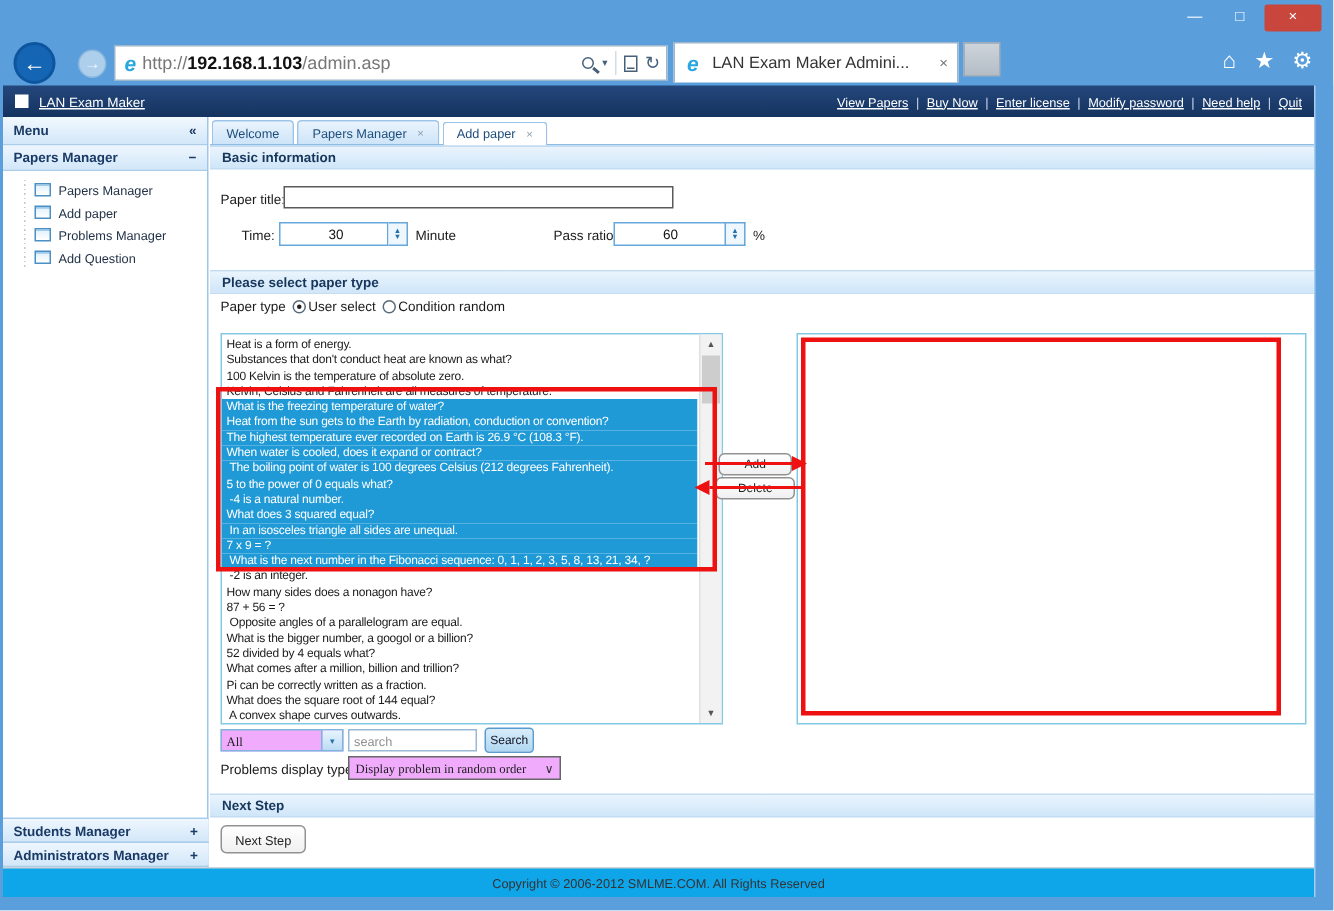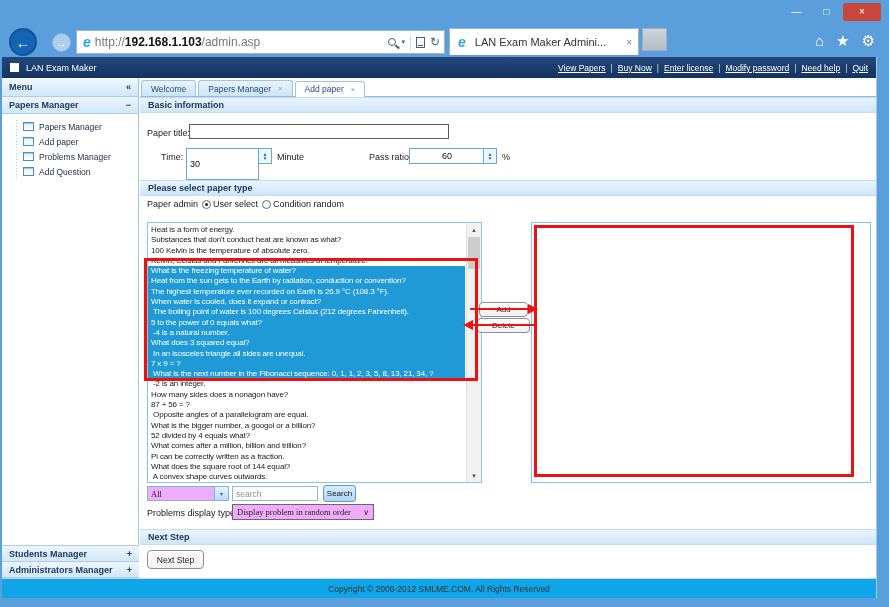--- a/index.html
+++ b/index.html
@@ -29,21 +29,21 @@
 .btab { position:absolute; left:449px; top:28px; width:190px; height:27px; background:#fff; border:1px solid #9cb6cc; border-bottom:none; display:flex; align-items:center; padding:0 6px; gap:5px; }
 .btab-title { font-size:11px; color:#333; white-space:nowrap; overflow:hidden; flex:1; }
 .btab-x { font-size:10px; color:#777; }
 .newtab { position:absolute; left:642px; top:28px; width:25px; height:23px; background:linear-gradient(#cdd4da,#b4bdc6); border:1px solid #a3adb8; }
 .chrome-icons { position:absolute; right:14px; top:32px; display:flex; gap:12px; color:#fff; font-size:15px; z-index:2;}
 .chrome-icons span { line-height:18px; }
 
 
 .appheader { position:absolute; left:2px; top:57px; width:874px; height:21px; background:linear-gradient(#24477c,#14335f); display:flex; align-items:center; padding:0 8px; }
 .app-sq { width:9px; height:9px; background:#fff; margin-right:7px; }
-.app-title { color:#fff; font-size:9px; }
+.app-title { color:#fff; font-size:9px;text-decoration:underline; }
 .hdr-links { margin-left:auto; display:flex; align-items:center; gap:5px; }
 .hdr-links .link { color:#fff; font-size:8.5px; text-decoration:underline; cursor:pointer; white-space:nowrap; }
 .hdr-links .sep { color:#cdd9ea; font-size:8.5px; }
 
 
 .page { position:absolute; left:2px; top:78px; width:874px; height:500px; background:#fff; }
 
 
 .sidebar { position:absolute; left:0; top:0; width:137px; height:500px; background:#fff; border-right:1px solid #9fc6e8; }
 .menu-hdr { height:19px; background:linear-gradient(#f2f8fe,#d2e7f9); border-bottom:1px solid #aacdea; display:flex; align-items:center; justify-content:space-between; padding:0 7px; font-size:9px; font-weight:bold; color:#1a3a66; }
@@ -56,21 +56,21 @@
 
 .main { position:absolute; left:138px; top:0; width:736px; height:500px; }
 .tabstrip { position:absolute; left:0; top:2px; width:736px; height:17px; border-bottom:1px solid #8fbce4; display:flex; align-items:flex-end; padding-left:1px; }
 .mtab { height:16px; padding:0 9px; display:flex; align-items:center; gap:7px; font-size:8.5px; color:#1d4d7c; background:linear-gradient(#eaf4fd,#cde4f8); border:1px solid #9dc4e8; border-bottom:none; border-radius:3px 3px 0 0; margin-right:2px; cursor:pointer; white-space:nowrap;}
 .mtab.active { background:#fff; position:relative; top:1px; padding-bottom:1px; }
 .mtab .x { color:#8a9aa8; font-size:7.5px; }
 .section-bar { position:absolute; left:0; width:736px; height:16px; background:linear-gradient(#eaf4fd,#cfe6f9); border-top:1px solid #c4dcf2; border-bottom:1px solid #c4dcf2; display:flex; align-items:center; padding:0 8px; font-weight:bold; font-size:9px; color:#16365c; }
 .flabel { position:absolute; font-size:9px; color:#1b1b1b; white-space:nowrap; }
 .tinput { position:absolute; font-size:9px; color:#111; padding-left:3px; background:#fff; font-family:"Liberation Sans",sans-serif; }
 #paper-title-input { left:49px; top:46px; width:260px; height:15px; border:1px solid #5a5a5a; }
-#time-input { left:46px; top:70px; width:73px; height:32px; border:1px solid #66a8dc; }
+#time-input { left:46px; top:70px; width:73px; height:16px; border:1px solid #66a8dc;text-align:center; }
 #pass-input { left:269px; top:70px; width:75px; height:16px; border:1px solid #66a8dc;padding-left:32px; }
 .spin { position:absolute; width:13px; height:16px; border:1px solid #66a8dc; border-left:none; background:#eef7fe; display:flex; flex-direction:column; align-items:center; justify-content:center; font-size:5px; line-height:4px; color:#2470ad; cursor:pointer;}
 #time-spin { left:119px; top:70px; } #pass-spin { left:344px; top:70px; }
 .radio-row { position:absolute; left:7px; top:121px; display:flex; align-items:center; font-size:9px; color:#1b1b1b; }
 .radio-opt { display:flex; align-items:center; margin-left:4px; cursor:pointer; }
 .rdo { width:9px; height:9px; border:1px solid #5a6a78; border-radius:50%; background:#fff; margin-right:2px; position:relative; }
 .rdo.on::after { content:""; position:absolute; left:2px; top:2px; width:3px; height:3px; border-radius:50%; background:#222; }
 
 
 .listbox { position:absolute; border:1px solid #85c8e4; background:#fff; }
@@ -242,21 +242,21 @@
       <input class="tinput" id="pass-input" value="60" style="">
       <span class="spin" id="pass-spin">
           <span>▲</span>
           <span>▼</span>
         </span>
       <span class="flabel" style="left:362px; top:74px;">%</span>
 
       <div class="section-bar" style="top:102px;">Please select paper type</div>
 
       <div class="radio-row">
-        <span>Paper admin</span>
+        <span>Paper type</span>
         <span style="display:flex;align-items:center;">
             <span class="radio-opt">
               <span class="rdo on"></span>
               <span>User select</span>
             </span>
             <span class="radio-opt">
               <span class="rdo"></span>
               <span>Condition random</span>
             </span>
           </span>

